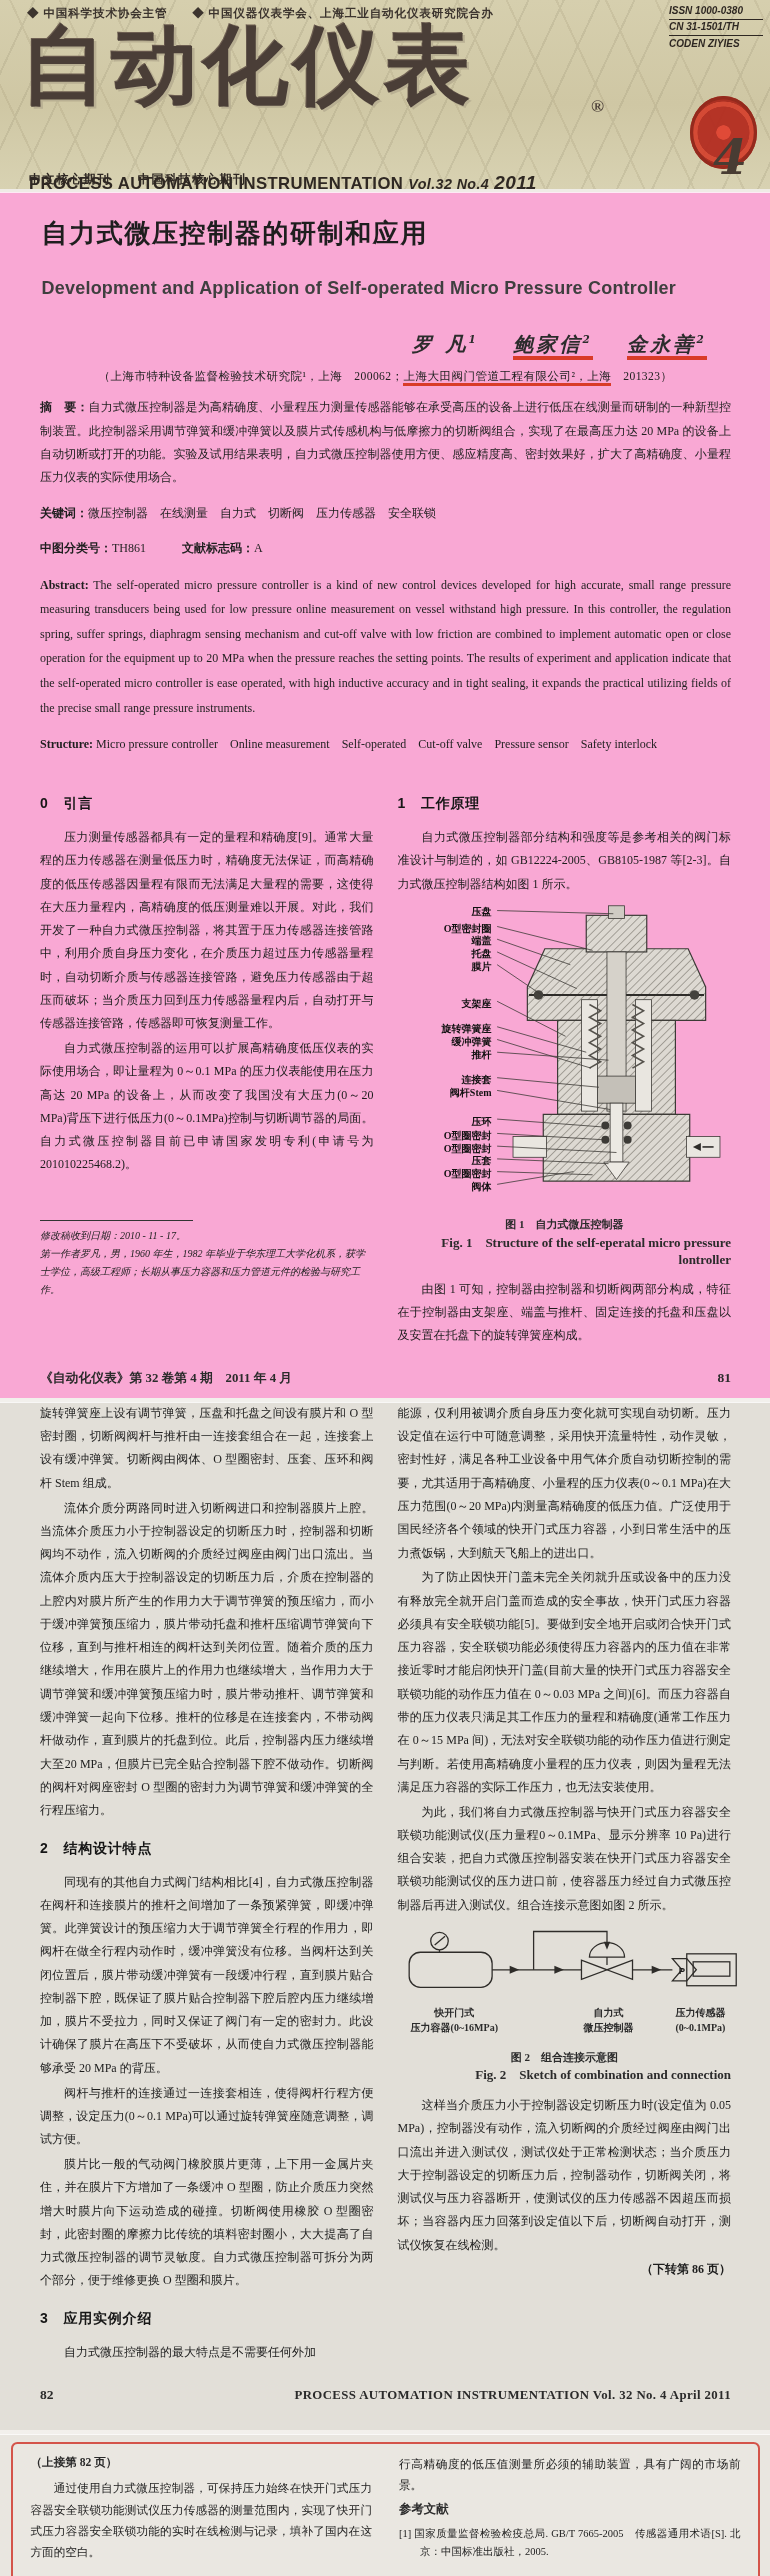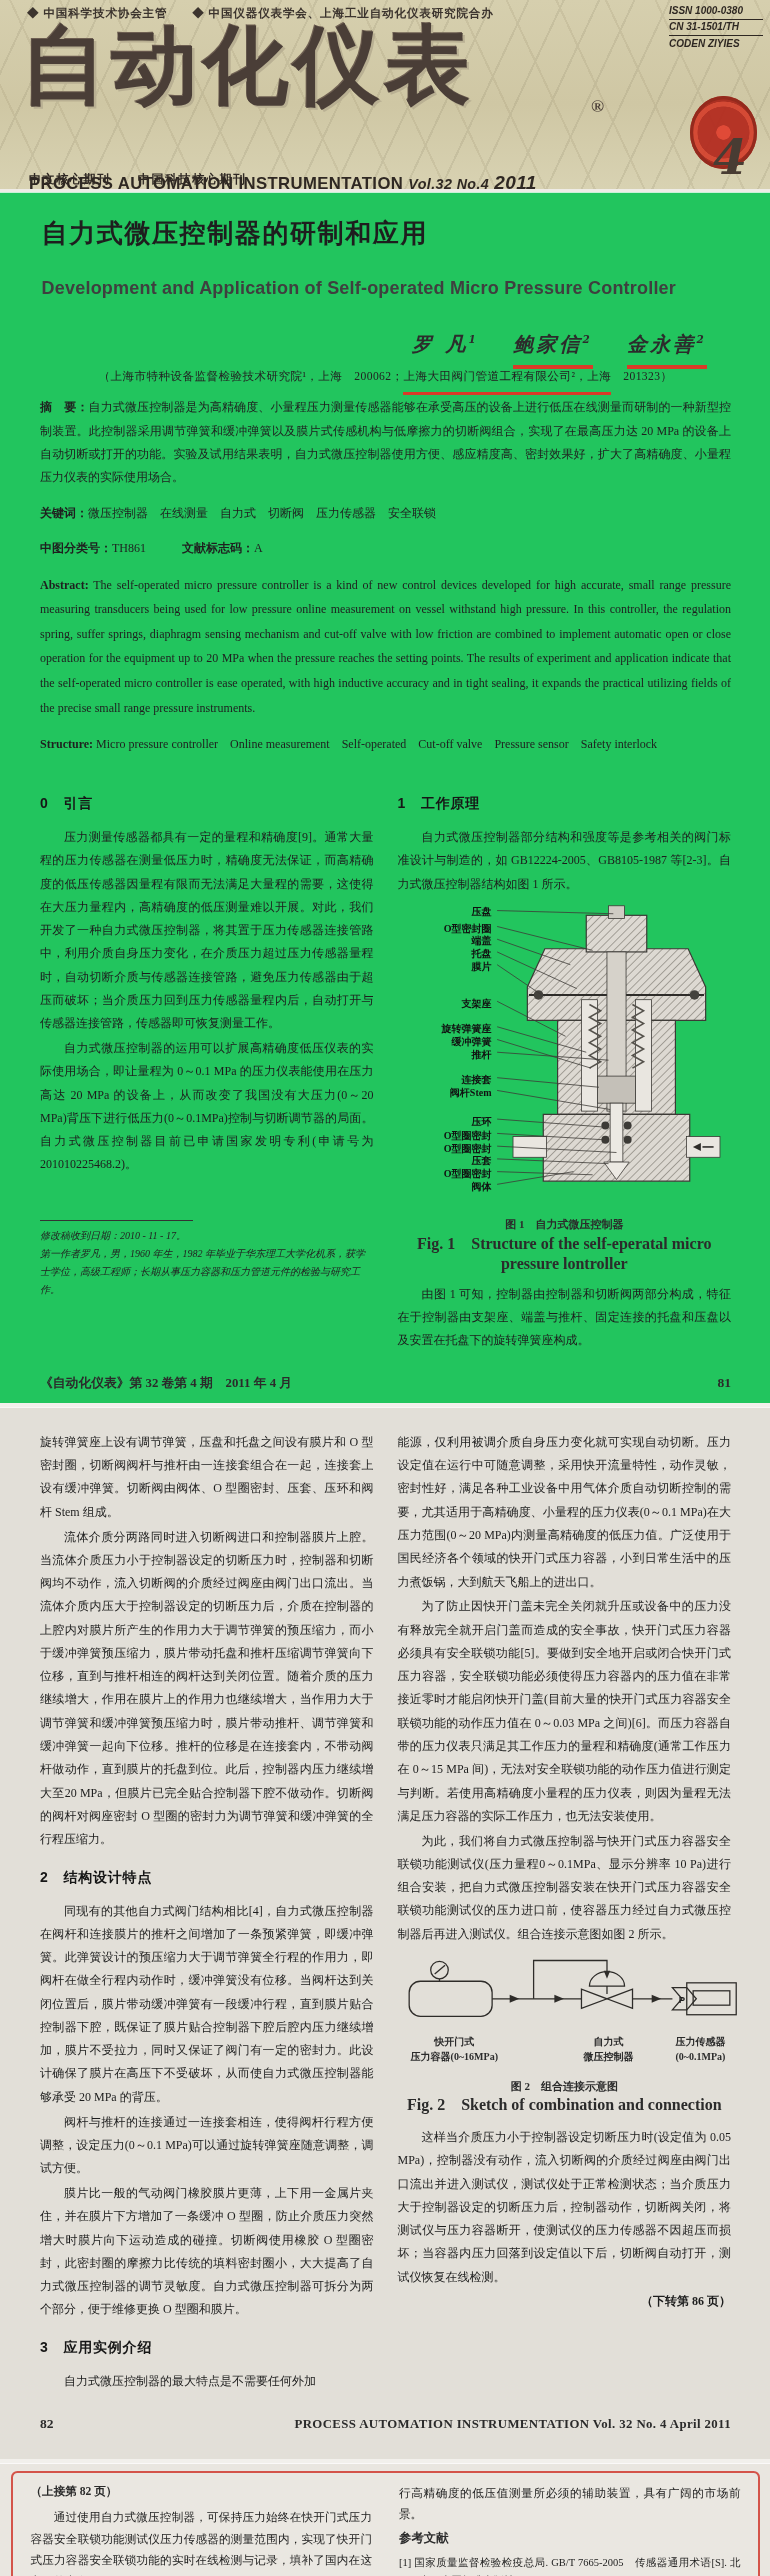--- a/index.html
+++ b/index.html
@@ -16,30 +16,30 @@
   .mast-title{position:absolute;top:22px;left:21px;font-size:86px;font-weight:bold;color:#4a3e37;letter-spacing:4.8px;line-height:1;text-shadow:2.4px 2.4px 0 #b9b093,-0.8px -0.8px 0 #6e5f52;font-family:"DejaVu Serif","Liberation Serif",serif;}
   .mast-reg{position:absolute;top:96px;left:591px;font-size:17.5px;color:#4a3e37;font-weight:bold;}
   .seal{position:absolute;top:96px;right:14.3px;width:67px;height:73px;border-radius:50%;
      background:radial-gradient(circle at 50% 50%, #e2402e 0 14%, #b3281c 15% 52%, #d5402c 53% 62%, #a82418 63% 100%);
      box-shadow:inset 0 0 0 3.2px #8f1d12;opacity:.92;}
   .mast-en{position:absolute;top:148px;left:29px;font-family:"Liberation Sans",sans-serif;font-weight:bold;font-size:16.7px;color:#2f2823;letter-spacing:0.4px;margin-top:24px;}
   .mast-en i{font-size:14.3px;} .mast-en b{font-size:19px;font-style:italic;}
   .mast-core{position:absolute;top:171px;left:29px;font-weight:bold;font-size:12px;color:#2f2823;letter-spacing:1.6px;}
   .mast-issue{position:absolute;top:128px;right:24px;font-size:49px;font-weight:bold;font-style:italic;color:#483c33;font-family:"DejaVu Serif",serif;}
   
-  .page{background:#22c55e;padding:0 40px;box-shadow:0 0.8px 0 #fff inset;}
+  .page{background:#f9a8d4;padding:0 40px;box-shadow:0 0.8px 0 #fff inset;}
   .page1{padding-top:21px;min-height:953px;}
-  .page2{background:#e2dfd8;border-top:4.8px solid #f2f0ec;padding-top:24px;min-height:1028px;}
+  .page2{background:#e2dfd8;border-top:4.8px solid #f2f0ec;min-height:1028px;}
   .page3{background:#e9e6e0;border-top:4.8px solid #f2f0ec;padding:8px 11px 3.2px 11px;height:337px;box-sizing:border-box;}
   .cn-title{font-size:26px;font-weight:bold;letter-spacing:1.6px;color:#1e1e1e;margin:3.2px 0 27px 1.6px;}
   .en-title{font-family:"Liberation Sans",sans-serif;font-size:18px;color:#3f3f3f;margin:0 0 32px 1.6px;letter-spacing:0.2px;}
   .authors{text-align:right;margin:0 24px 11px 0;font-size:20px;font-style:italic;font-weight:bold;color:#2c2c2c;font-family:"DejaVu Serif",serif;}
   .authors .au{margin-left:27px;letter-spacing:3.2px;}
   .authors sup{font-size:10.4px;}
-  .red-underline{border-bottom:4px solid #d93b28;padding-bottom:9px;}
+  .red-underline{border-bottom:4px solid #d93b28;padding-bottom:0;}
   .affil{text-align:center;font-size:11.6px;color:#222;letter-spacing:0.4px;}
   .affil .red-underline{border-bottom:3.2px solid #d93b28;}
   .abstract,.kw,.meta,.abs-en,.kw-en{font-size:12px;line-height:1.95;text-align:justify;color:#1f1f1f;}
   .abstract b,.kw b,.meta b,.abs-en b,.kw-en b{font-weight:bold;}
   .kw,.meta{margin-top:4.8px;}
   .abs-en,.kw-en{margin-top:8px;line-height:2.05;}
   .cols{display:flex;gap:24px;margin-top:21px;}
   .col{flex:1;min-width:0;}
   .sec-h{font-family:"Liberation Sans",sans-serif;font-weight:bold;font-size:14px;color:#161616;margin:17.5px 0 12.8px 0;letter-spacing:0.8px;}
   .para{font-size:12px;line-height:1.94;text-align:justify;text-indent:2em;color:#1d1d1d;margin:0 0 1.6px 0;}
@@ -47,21 +47,21 @@
   .footnote{margin-top:43px;font-size:10px;line-height:1.8;color:#222;font-style:italic;}
   .footnote-rule{width:46%;border-top:1.2px solid #333;margin-bottom:6.4px;}
   .pfoot{display:flex;justify-content:space-between;align-items:baseline;font-size:12.8px;font-weight:bold;margin-top:21px;padding-bottom:11px;}
   .pfoot .en{font-family:"Liberation Serif",serif;letter-spacing:0.4px;}
   .pagenum{font-size:13.5px;font-weight:bold;}
   
   .fig1{position:relative;width:343px;height:312px;margin:4.8px auto 1.6px auto;}
   .fig1 svg{position:absolute;right:4.8px;top:0;}
   .fig1-label{position:absolute;font-size:10px;color:#111;white-space:nowrap;font-weight:bold;}
   .figcap{text-align:center;font-size:11px;font-weight:bold;margin:4.8px 0 1.6px 0;}
-  .figcap-en{text-align:center;font-size:16px;margin:0 0 9.6px 0;font-weight:bold;font-family:"Liberation Serif",serif;}
+  .figcap-en{text-align:right;font-size:13px;margin:0 0 9.6px 0;font-weight:bold;font-family:"Liberation Serif",serif;}
   
   .fig2{position:relative;width:343px;height:120px;margin:8px auto 0 auto;}
   .fig2-label{position:absolute;font-size:10px;font-weight:bold;text-align:center;white-space:pre-line;line-height:1.5;}
   
   .box{border:2px solid #d4544a;border-radius:6.4px;background:#eae7e1;padding:9.6px 17.5px 8px 17.5px;height:281px;box-sizing:border-box;}
   .box .cols{margin-top:0;gap:27px;}
   .box .para{font-size:11.6px;line-height:1.85;}
   .cont-note{font-weight:bold;font-size:11.6px;margin:1.6px 0 8px 0;}
   .refs-h{font-family:"Liberation Sans",sans-serif;font-weight:bold;font-size:12.4px;margin:4.8px 0 6.4px 0;}
   .ref{font-size:10.5px;line-height:1.72;text-align:justify;padding-left:2em;text-indent:-2em;color:#1c1c1c;margin-bottom:2.4px;}

